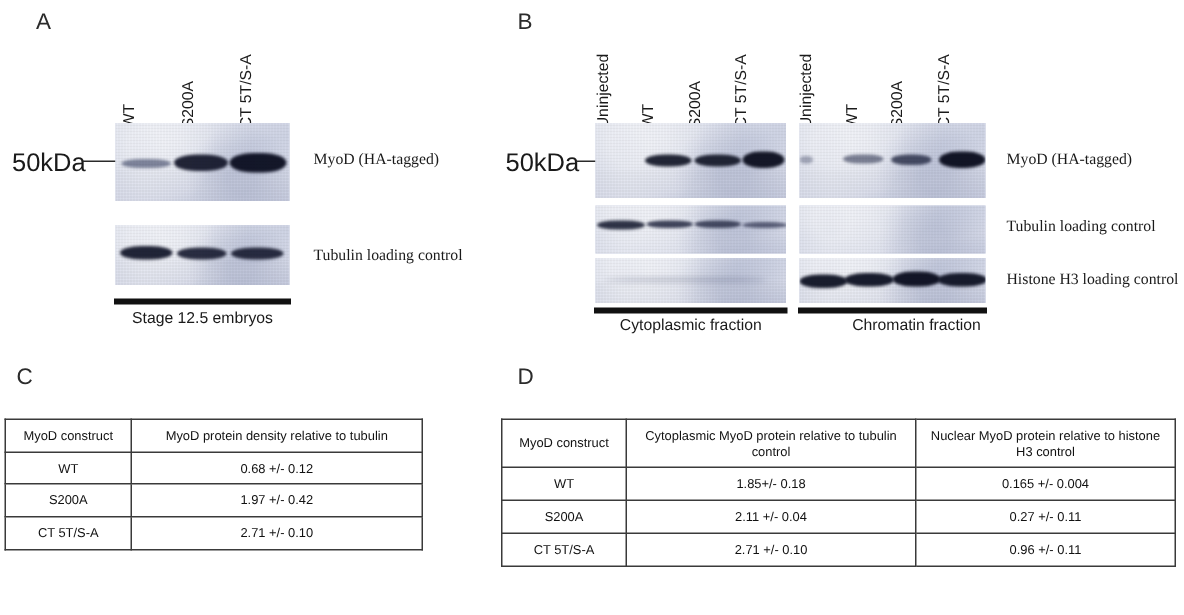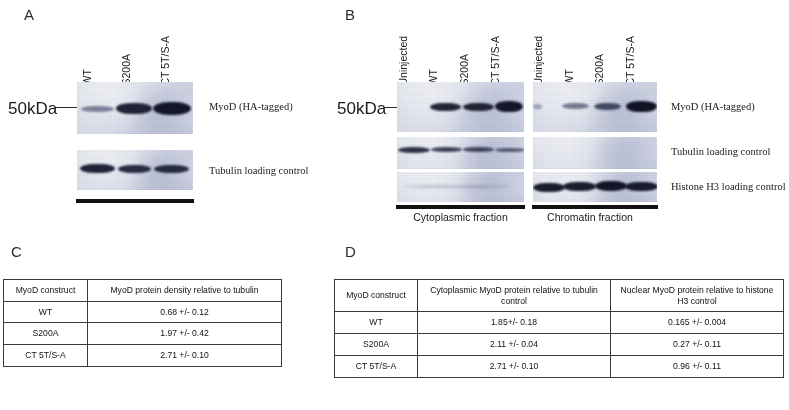--- a/index.html
+++ b/index.html
@@ -148,20 +148,21 @@
   <div class="blot" style="left:77px; top:150px; width:116px; height:40px;">
     <div class="band" style="left:3px;  top:14px; width:35px; height:9px; background:#161a2e; opacity:.95;"></div>
     <div class="band" style="left:41px; top:15px; width:33px; height:8px; background:#1a1e33; opacity:.92;"></div>
     <div class="band" style="left:77px; top:15px; width:35px; height:8px; background:#1a1e33; opacity:.92;"></div>
   </div>
 
   <div class="row-label" style="left:209px; top:101px;">MyoD (HA-tagged)</div>
   <div class="row-label" style="left:209px; top:165px;">Tubulin loading control</div>
 
   <div class="group-bar" style="left:76px; top:199px; width:118px;"></div>
+  <div class="group-caption" style="left:60px; top:206px; width:150px;">Stage 12.5 embryos</div>
 
   <div class="panel-letter abs" style="left:345px; top:6px;">B</div>
 
   <div class="lane-label" style="left:408px; top:75px;">Uninjected</div>
   <div class="lane-label" style="left:438px; top:75px;">WT</div>
   <div class="lane-label" style="left:469px; top:75px;">S200A</div>
   <div class="lane-label" style="left:500px; top:75px;">CT 5T/S-A</div>
 
   <div class="lane-label" style="left:543px; top:75px;">Uninjected</div>
   <div class="lane-label" style="left:574px; top:75px;">WT</div>
@@ -204,21 +205,21 @@
     <div class="band" style="left:92px;  top:10px; width:33px; height:9px;  background:#101426; opacity:.96;"></div>
   </div>
 
   <div class="row-label" style="left:671px; top:101px;">MyoD (HA-tagged)</div>
   <div class="row-label" style="left:671px; top:146px;">Tubulin loading control</div>
   <div class="row-label" style="left:671px; top:181px;">Histone H3 loading control</div>
 
   <div class="group-bar" style="left:396px; top:205px; width:129px;"></div>
   <div class="group-bar" style="left:532px; top:205px; width:126px;"></div>
   <div class="group-caption" style="left:396px; top:211px; width:129px;">Cytoplasmic fraction</div>
-  <div class="group-caption" style="left:527px; top:211px; width:126px;">Chromatin fraction</div>
+  <div class="group-caption" style="left:548px; top:211px; width:126px;">Chromatin fraction</div>
 
   <div class="panel-letter abs" style="left:11px; top:243px;">C</div>
 
   <table class="data-table" style="left:3px; top:279px; width:278px;">
     <colgroup>
         <col style="width:84px">
         <col style="width:194px">
       </colgroup>
     <thead>
       <tr>

